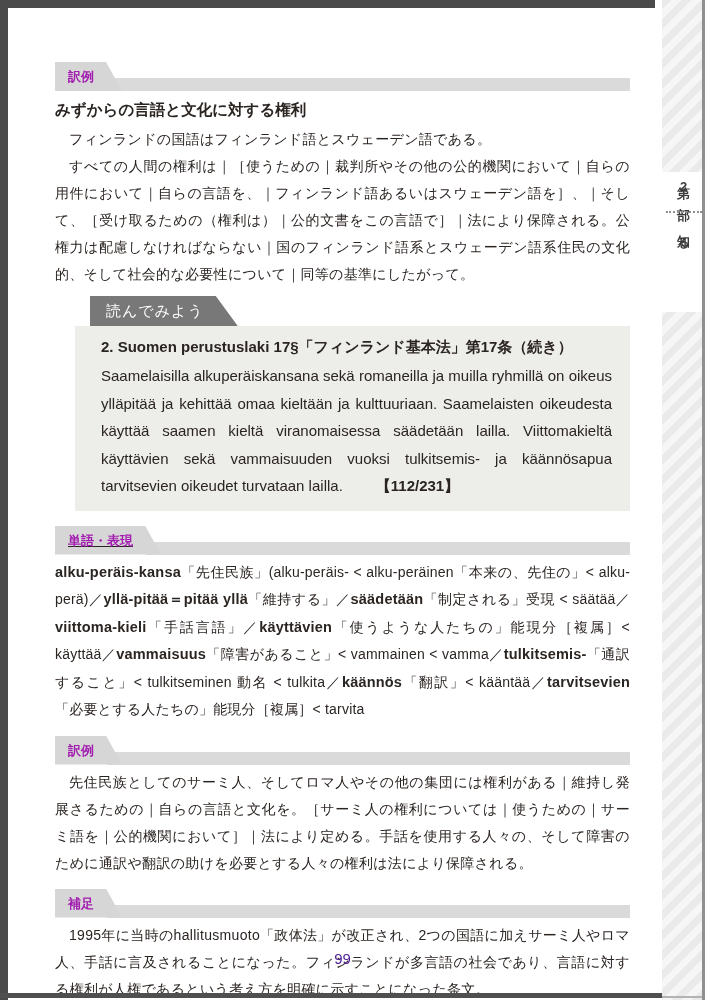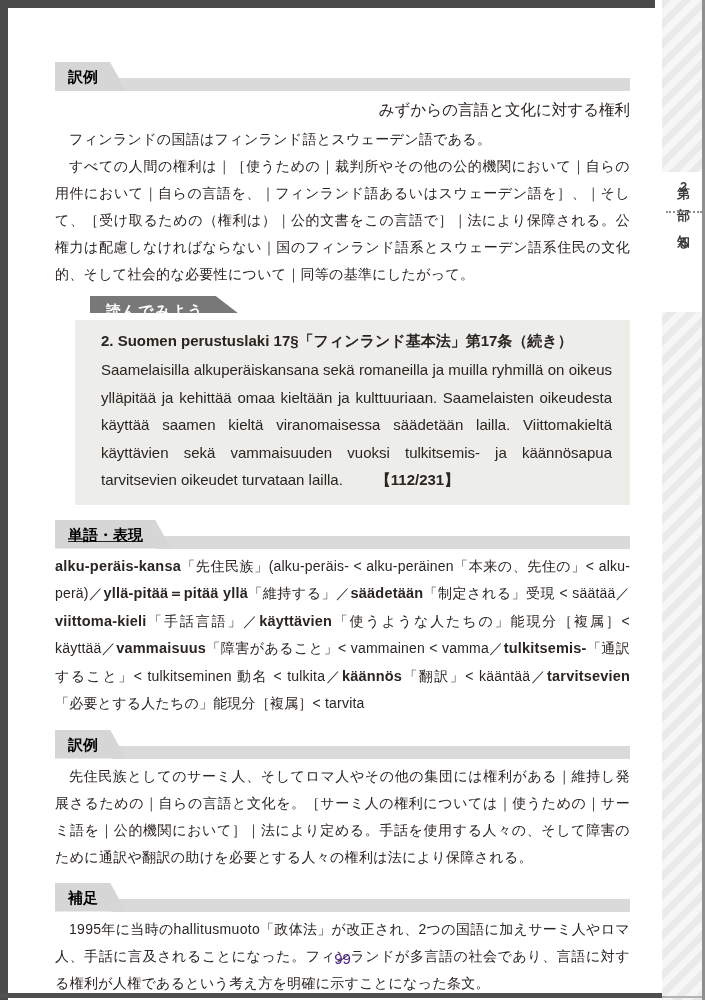--- a/index.html
+++ b/index.html
@@ -19,32 +19,32 @@
   .chapter-tab{position:absolute;left:662px;top:172px;width:43px;height:140px;background:#ffffff;z-index:2;
     display:flex;flex-direction:column;align-items:center;justify-content:flex-start;box-sizing:border-box;padding-top:4px;}
   .vtext{writing-mode:vertical-rl;text-orientation:upright;font-size:13px;font-weight:bold;color:#3b3b3b;letter-spacing:3px;line-height:1;}
   .dotline{width:36px;height:0;border-top:2px dotted #8f8f8f;margin:11px 0 12px 0;}
 
   
   .content{position:absolute;left:55px;top:62px;width:575px;z-index:3;}
 
   
   .sec-header{display:flex;align-items:flex-end;height:29px;}
-  .tab-light{position:relative;z-index:2;background:#d6d6d6;color:#000000;font-weight:bold;font-size:15px;
+  .tab-light{position:relative;z-index:2;background:#d6d6d6;color:#a21caf;font-weight:bold;font-size:13px;
     line-height:29px;height:29px;padding:0 28px 0 13px;box-sizing:border-box;
     clip-path:polygon(0 0,calc(100% - 16px) 0,100% 100%,0 100%);white-space:nowrap;}
   .hdr-bar{flex:1;height:13px;background:#dadada;margin-left:-15px;z-index:1;}
 
   
   .tab-dark-wrap{margin:8px 0 0 35px;}
-  .tab-dark{display:inline-block;background:#787878;color:#ffffff;font-weight:bold;font-size:15px;
-    line-height:30px;height:17px;padding:0 34px 0 16px;box-sizing:border-box;
+  .tab-dark{display:inline-block;background:#787878;color:#ffffff;font-weight:normal;font-size:15px;
+    line-height:30px;height:30px;padding:0 34px 0 16px;box-sizing:border-box;
     clip-path:polygon(0 0,calc(100% - 22px) 0,100% 100%,0 100%);white-space:nowrap;letter-spacing:1px;}
 
-  .doc-title{font-size:15.5px;font-weight:normal;margin:9px 0 5px 0;text-align:right;}
+  .doc-title{font-size:15.5px;font-weight:bold;margin:9px 0 5px 0;}
   .jp{font-size:14px;line-height:27px;text-align:justify;letter-spacing:0.3px;margin:0;}
   .jp.indent{text-indent:1em;}
 
   .reading-box{margin:0 0 0 20px;background:#edede9;padding:9px 18px 11px 26px;box-sizing:border-box;width:555px;}
   .reading-title{font-size:15px;font-weight:bold;margin:0 0 4px 0;line-height:23px;}
   .reading-body{font-size:15px;line-height:27.5px;text-align:justify;margin:0;color:#2b2522;}
   .reading-marker{font-weight:bold;margin-left:2.2em;white-space:nowrap;}
 
   .vocab{font-size:14px;line-height:27.5px;text-align:justify;letter-spacing:0.2px;margin:4px 0 0 0;}
   .vocab b{font-size:14.5px;}

